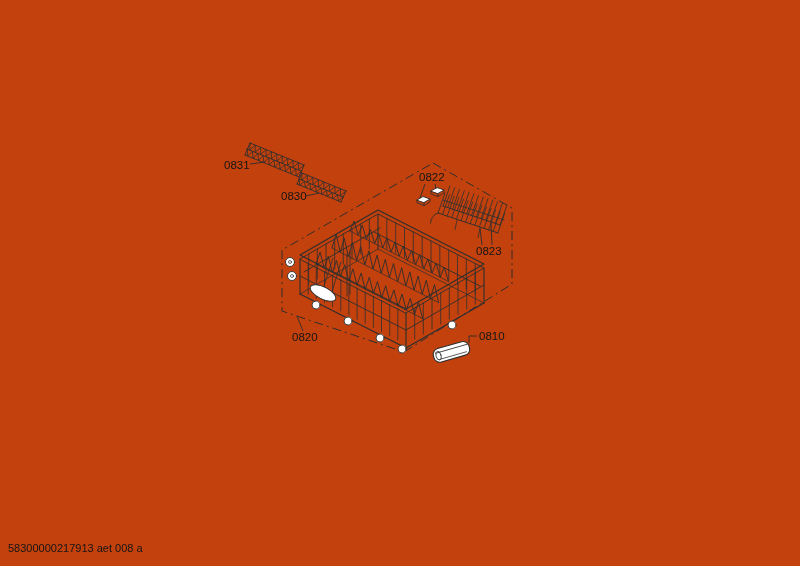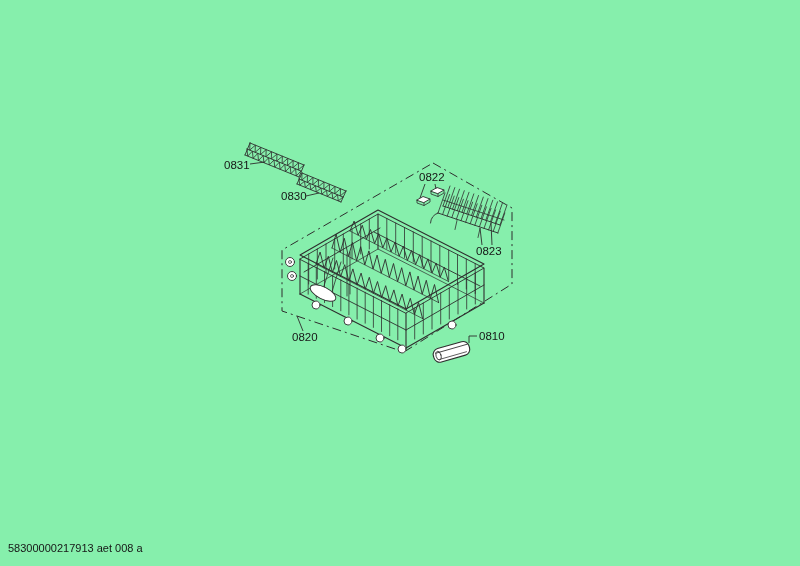--- a/index.html
+++ b/index.html
@@ -1,20 +1,20 @@
 <!DOCTYPE html>
 <html><head>
 <meta charset="utf-8">
 <style>
   html, body { margin: 0; padding: 0; background: #ffffff; }
   .canvas {
     position: relative;
     width: 800px;
     height: 566px;
-    background: #86efac;
+    background: #c2410c;
     overflow: hidden;
     font-family: "Liberation Sans", sans-serif;
   }
   svg { position: absolute; left: 0; top: 0; }
   .stroke  { stroke: #2e2e2e; fill: none; stroke-linecap: round; stroke-linejoin: round; }
   .w11 { stroke-width: 1.1; }
   .w09 { stroke-width: 0.9; }
   .w08 { stroke-width: 0.8; }
   .w07 { stroke-width: 0.7; }
   .fillw { fill: #ffffff; }

